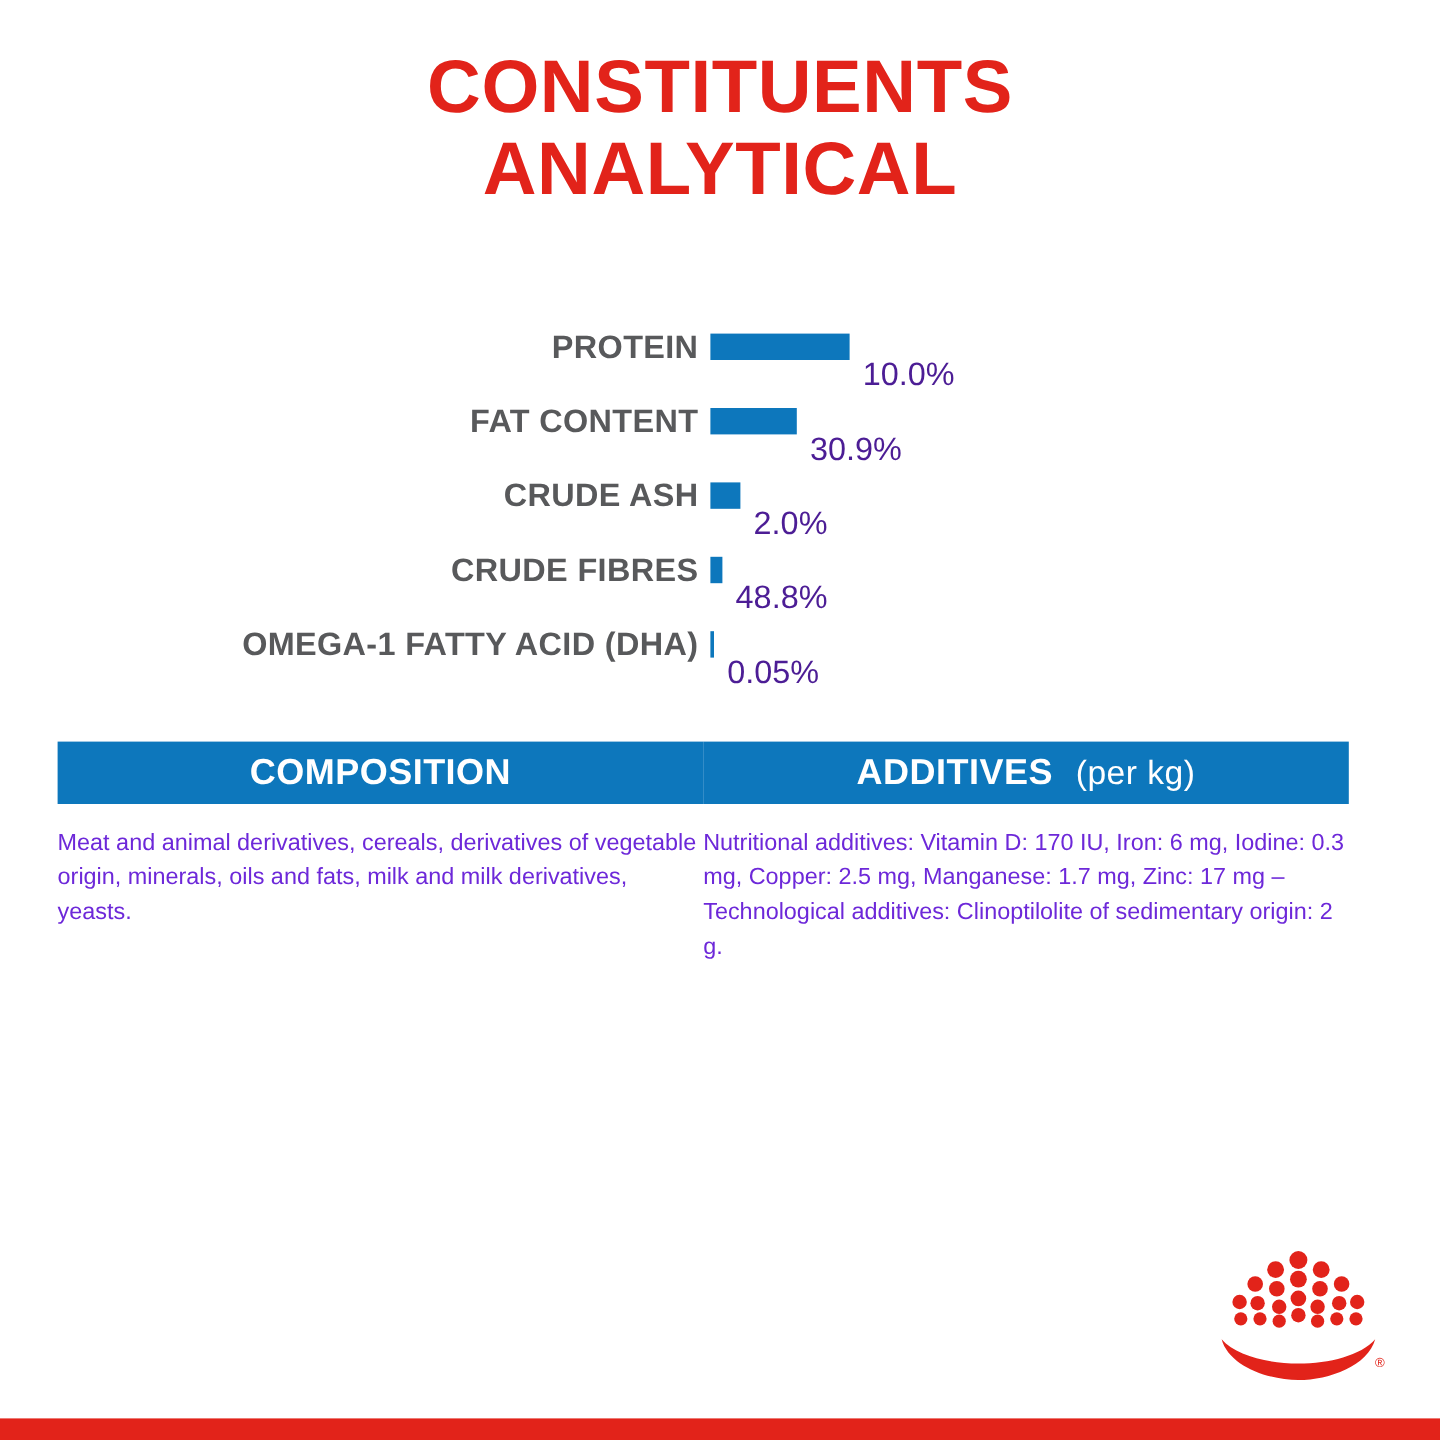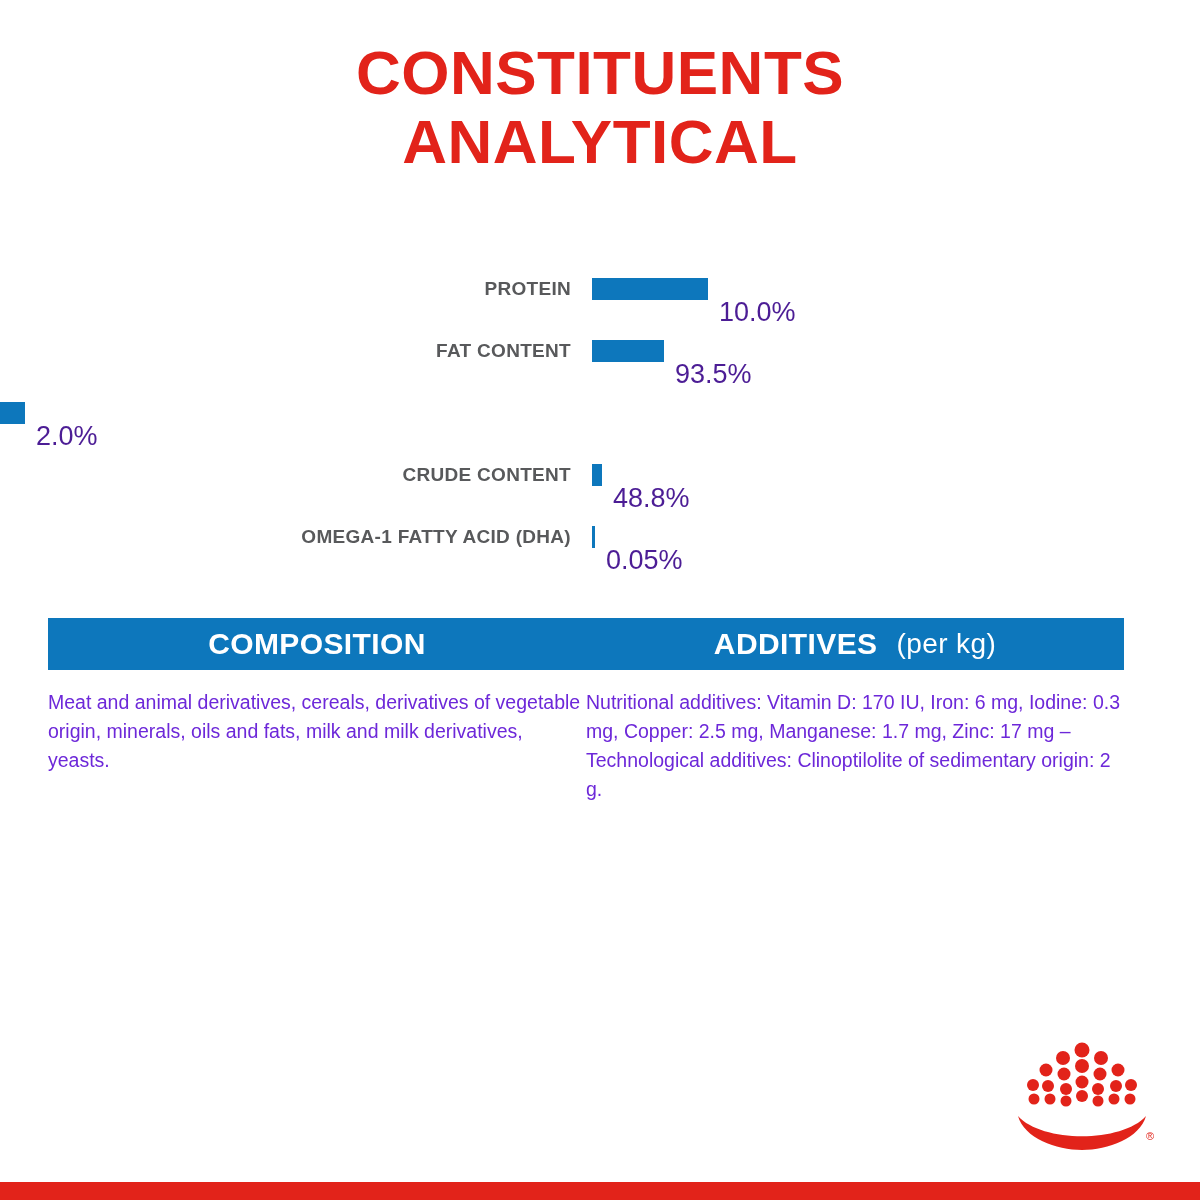--- a/index.html
+++ b/index.html
@@ -35,23 +35,23 @@
     top: 258px; left: 0; width: 1200px;
   }
   .chart-row {
     display: flex;
     align-items: center;
     height: 62px;
   }
   .chart-label {
     width: 592px;
     text-align: right;
-    padding-right: 21px;
+    padding-right: 10px;
     color: #58595b;
-    font-size: 19px;
+    font-size: 27px;
     font-weight: bold;
     letter-spacing: 0.3px;
     white-space: nowrap;
   }
   .chart-bar-wrap {
     display: flex;
     align-items: center;
   }
   .chart-bar {
     height: 22px;
@@ -137,33 +137,34 @@
       <div class="chart-bar-wrap">
         <div class="chart-bar" style="width: 116px; background: rgb(13, 119, 188);"></div>
         <div class="chart-value">10.0%</div>
       </div>
     </div>
 
     <div class="chart-row">
       <div class="chart-label">FAT CONTENT</div>
       <div class="chart-bar-wrap">
         <div class="chart-bar" style="width: 72px; background: rgb(13, 119, 188);"></div>
-        <div class="chart-value">93.5%</div>
-      </div>
-    </div>
-
-    <div class="chart-row">
+        <div class="chart-value">30.9%</div>
+      </div>
+    </div>
+
+    <div class="chart-row">
+      <div class="chart-label">CRUDE ASH</div>
       <div class="chart-bar-wrap">
         <div class="chart-bar" style="width: 25px; background: rgb(13, 119, 188);"></div>
         <div class="chart-value">2.0%</div>
       </div>
     </div>
 
     <div class="chart-row">
-      <div class="chart-label">CRUDE CONTENT</div>
+      <div class="chart-label">CRUDE FIBRES</div>
       <div class="chart-bar-wrap">
         <div class="chart-bar" style="width: 10px; background: rgb(13, 119, 188);"></div>
         <div class="chart-value">48.8%</div>
       </div>
     </div>
 
     <div class="chart-row">
       <div class="chart-label">OMEGA-1 FATTY ACID (DHA)</div>
       <div class="chart-bar-wrap">
         <div class="chart-bar" style="width: 3px; background: rgb(13, 119, 188);"></div>

